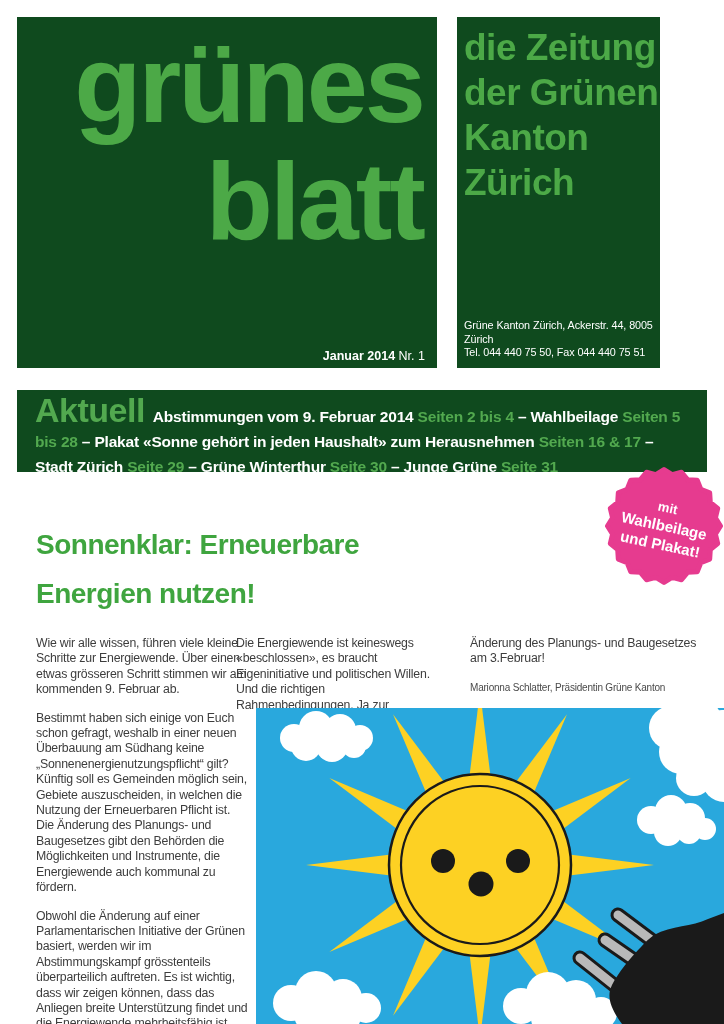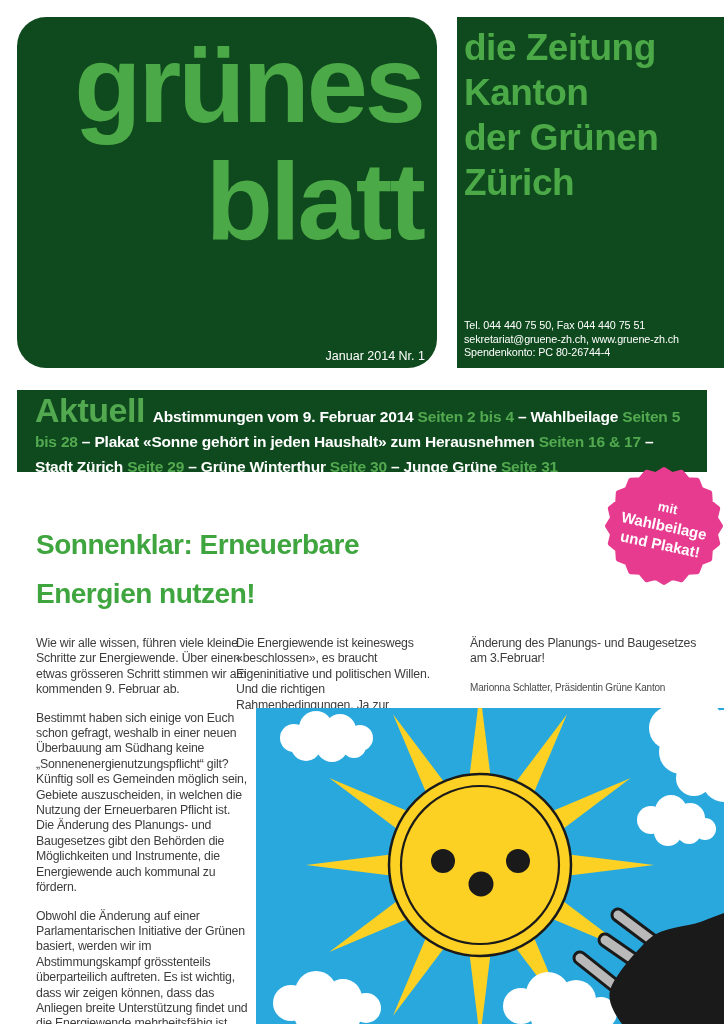--- a/index.html
+++ b/index.html
@@ -4,29 +4,29 @@
 <style>
   html,body { margin:0; padding:0; background:#ffffff; }
   .page {
     position:relative; width:724px; height:1024px; margin:0 auto;
     background:#ffffff; overflow:hidden;
     font-family:"Liberation Sans", sans-serif;
   }
   .greenbox { position:absolute; background:var(--green-dark); }
 
   
-  #masthead-left { left:17px; top:17px; width:420px; height:351px;border-radius:29px; }
+  #masthead-left { left:17px; top:17px; width:420px; height:351px; }
   .logo { position:absolute; top:8px; right:14px; text-align:right;
     color:var(--green-logo); font-weight:bold; font-size:110px; line-height:117px;
     letter-spacing:-3px; }
   .issue-line { position:absolute; right:12px; bottom:5px; color:#ffffff; font-size:12.5px; }
-  .issue-line .b { font-weight:normal; }
-
-  
-  #masthead-right { left:457px; top:17px; width:268px; height:351px; }
+  .issue-line .b { font-weight:bold; }
+
+  
+  #masthead-right { left:457px; top:17px; width:203px; height:351px; }
   .tagline { position:absolute; top:8px; left:7px; color:var(--green-logo);
     font-weight:bold; font-size:37px; line-height:45px; letter-spacing:-0.5px; }
   .imprint { position:absolute; left:7px; right:5px; bottom:8px; color:#ffffff;
     font-size:10.8px; line-height:13.6px; letter-spacing:-0.1px; }
 
   
   #aktuell-band { left:17px; top:390px; width:690px; height:82px;
     box-sizing:border-box; padding:8px 18px 0 18px; }
   #aktuell-band p { margin:0; color:#ffffff; font-weight:bold;
     font-size:15.5px; line-height:25px; letter-spacing:-0.2px; }
@@ -70,28 +70,27 @@
     <div class="logo">
       <div>grünes</div>
       <div>blatt</div>
     </div>
     <div class="issue-line"><span class="b">Januar 2014</span><span> </span><span>Nr. 1</span></div>
   </div>
 
   <div class="greenbox" id="masthead-right">
     <div class="tagline">
       <div>die Zeitung</div>
+      <div>der Grünen</div>
       <div>Kanton</div>
-      <div>der Grünen</div>
       <div>Zürich</div>
     </div>
     <div class="imprint">
+      <div>Grüne Kanton Zürich, Ackerstr. 44, 8005 Zürich</div>
       <div>Tel. 044 440 75 50, Fax 044 440 75 51</div>
-      <div>sekretariat@gruene-zh.ch, www.gruene-zh.ch</div>
-      <div>Spendenkonto: PC 80-26744-4</div>
     </div>
   </div>
 
   <div class="greenbox" id="aktuell-band">
     <p><span class="aktuell-word">Aktuell</span><span>Abstimmungen vom 9. Februar 2014 </span><span class="pgref">Seiten 2 bis 4</span><span> – Wahlbeilage </span><span class="pgref">Seiten 5 bis 28</span><span> – Plakat «Sonne gehört in jeden Haushalt» zum Herausnehmen </span><span class="pgref">Seiten 16 &amp; 17</span><span> – Stadt Zürich </span><span class="pgref">Seite 29</span><span> – Grüne Winterthur </span><span class="pgref">Seite 30</span><span> – Junge Grüne </span><span class="pgref">Seite 31</span></p>
   </div>
 
   <div id="promo-badge">
     <svg width="120" height="120" viewBox="0 0 120 120">
       <polygon id="badge-seal" points="116.5,60.0 111.4,68.1 113.7,77.5 106.3,83.6 105.7,93.2 96.8,96.8 93.2,105.7 83.6,106.3 77.5,113.7 68.1,111.4 60.0,116.5 51.9,111.4 42.5,113.7 36.4,106.3 26.8,105.7 23.2,96.8 14.3,93.2 13.7,83.6 6.3,77.5 8.6,68.1 3.5,60.0 8.6,51.9 6.3,42.5 13.7,36.4 14.3,26.8 23.2,23.2 26.8,14.3 36.4,13.7 42.5,6.3 51.9,8.6 60.0,3.5 68.1,8.6 77.5,6.3 83.6,13.7 93.2,14.3 96.8,23.2 105.7,26.8 106.3,36.4 113.7,42.5 111.4,51.9" style="fill:var(--pink);stroke:var(--pink)" stroke-width="5" stroke-linejoin="round"></polygon>

